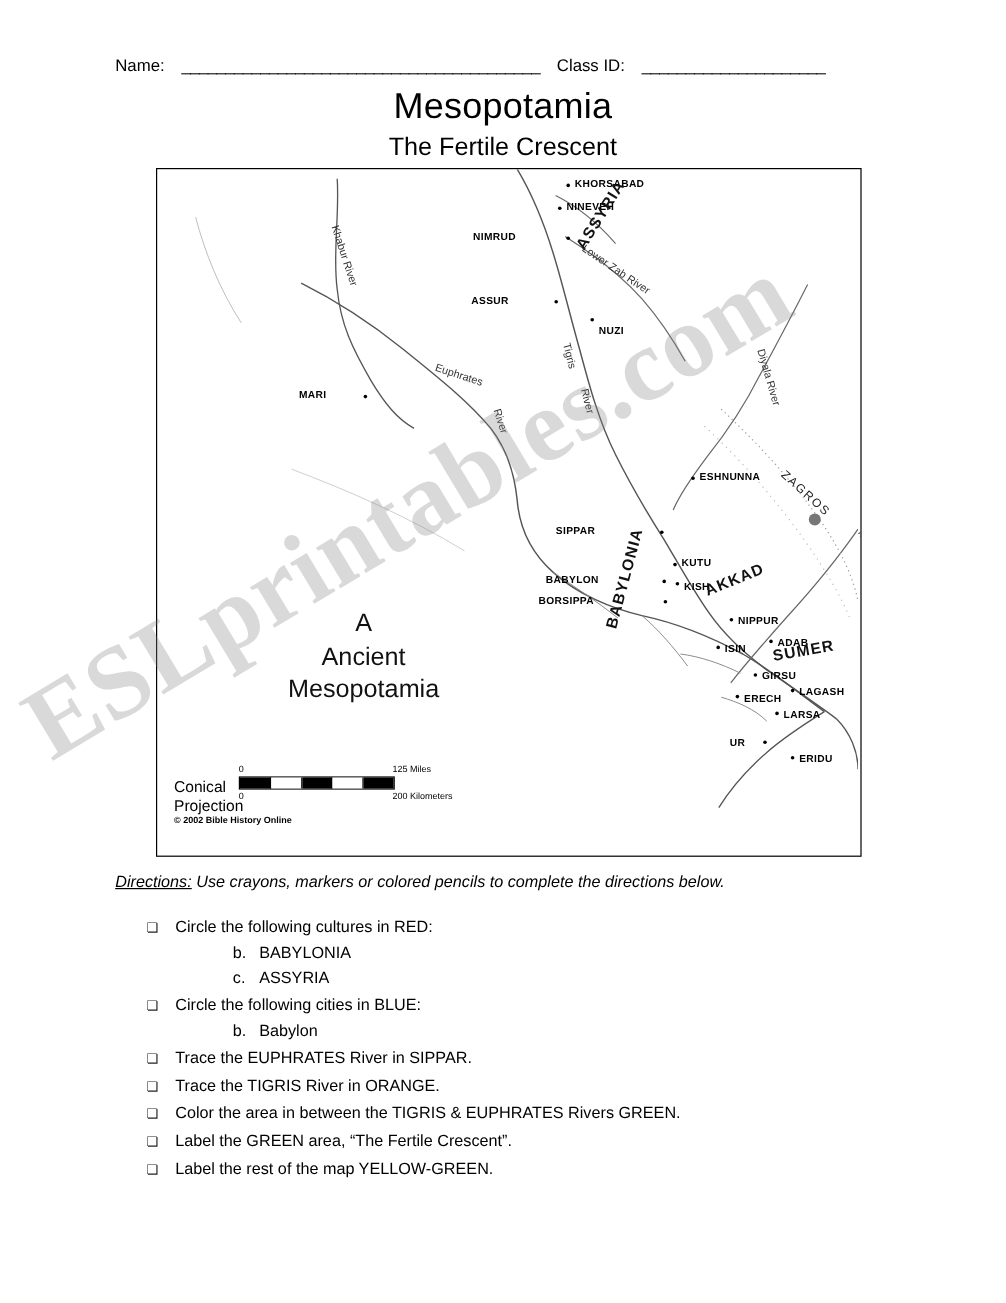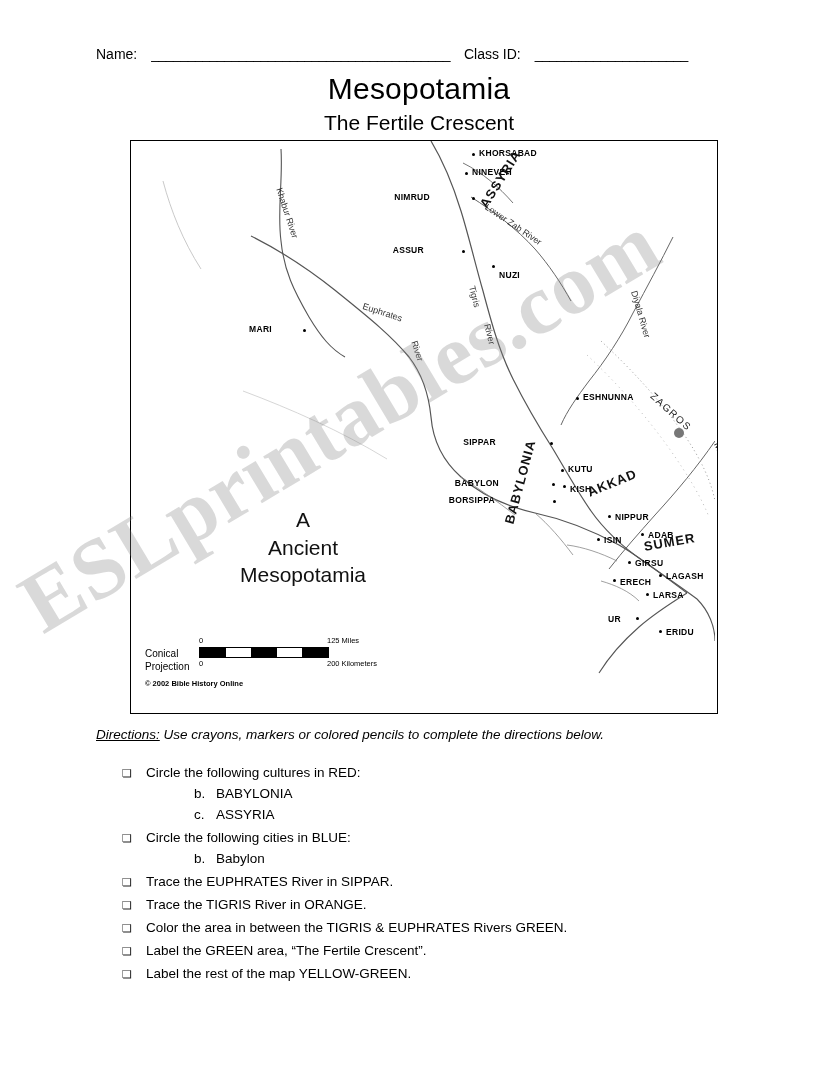--- a/index.html
+++ b/index.html
@@ -114,21 +114,21 @@
   .scale-block {
     position: absolute;
     left: 14px;
     top: 495px;
     font-size: 7.5px;
     color: #000;
   }
   .scale-proj {
     position: absolute;
     left: 0px; top: 12px;
-    font-size: 10px;
+    font-size: 13px;
     line-height: 1.25;
     width: 52px;
   }
   .scale-bar-wrap { position: absolute; left: 54px; top: 0px; width: 200px; }
   .scale-nums { position: relative; height: 10px; font-size: 7.5px; }
   .scale-nums .left { position: absolute; left: 0; top: 0; }
   .scale-nums .right { position: absolute; left: 128px; top: 0; white-space: nowrap; }
   .scale-bar {
     position: relative;
     width: 128px; height: 9px;

